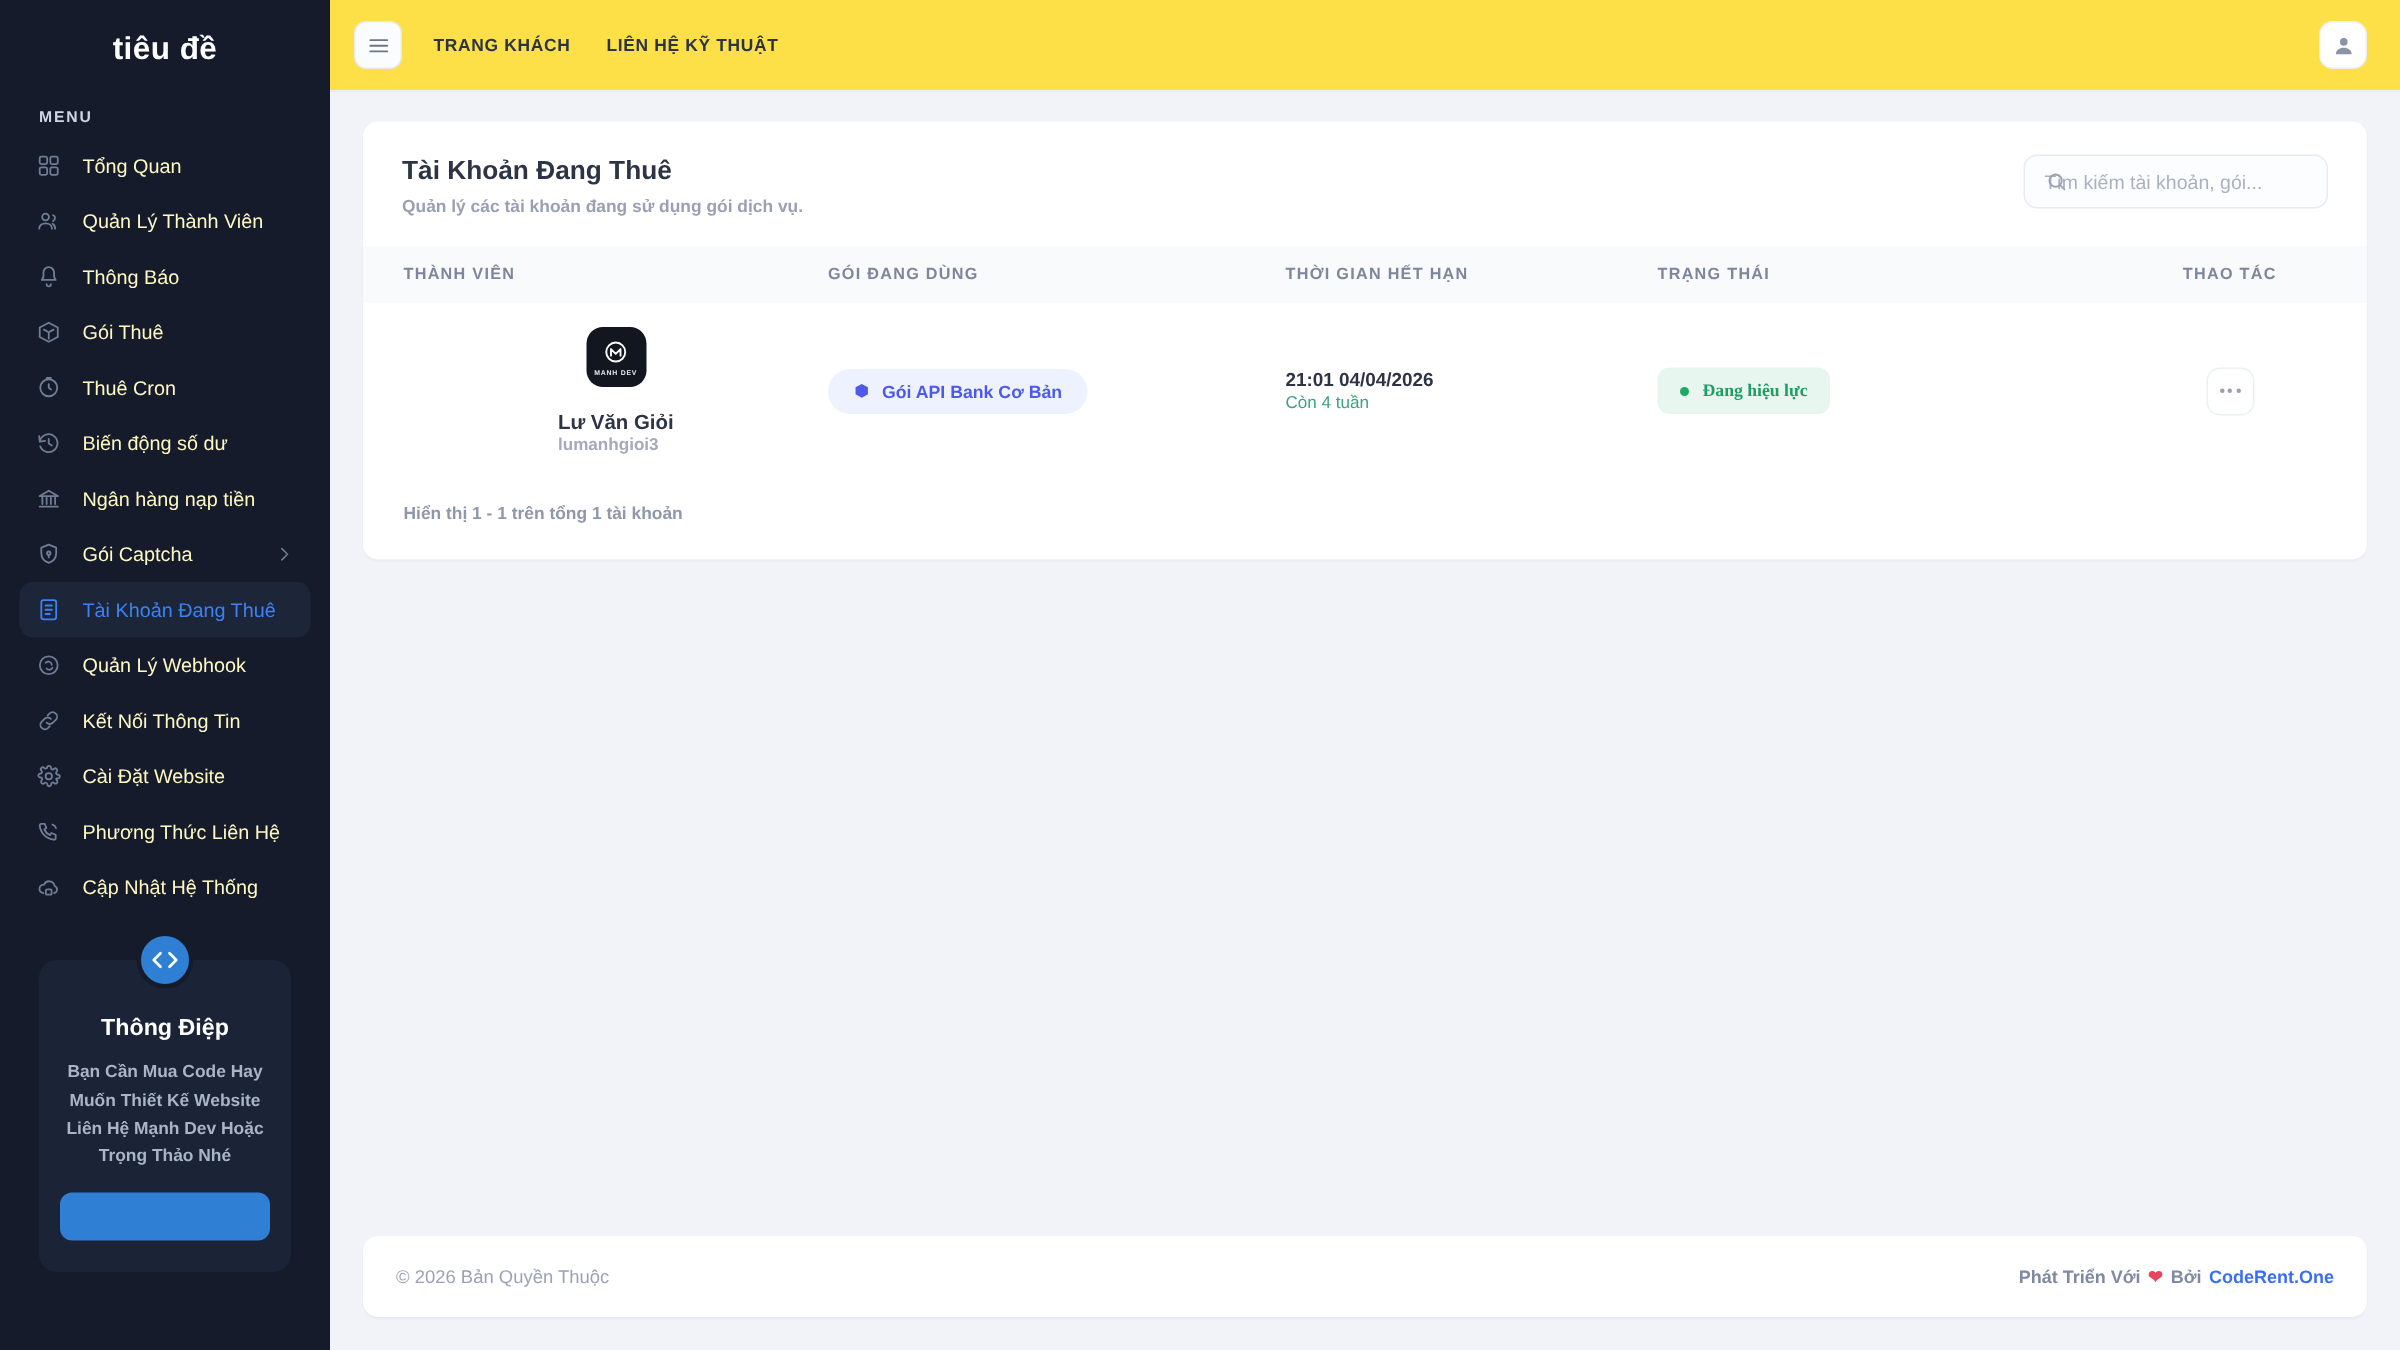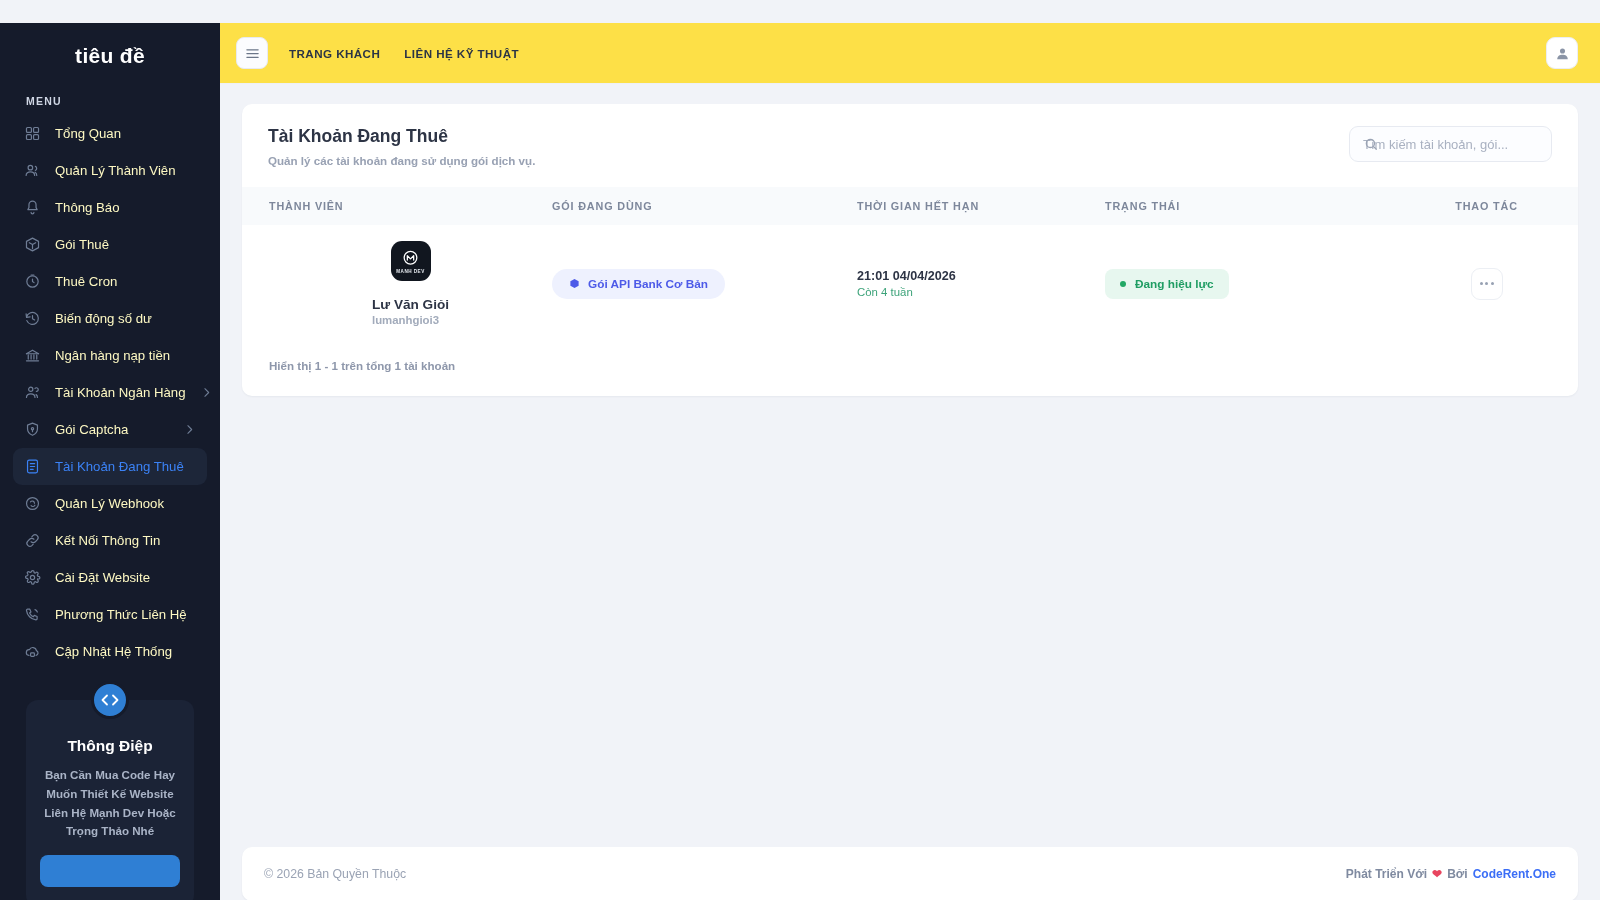--- a/index.html
+++ b/index.html
@@ -3,21 +3,21 @@
 <meta charset="utf-8">
 <title>Tài Khoản Đang Thuê</title>
 <style>
   * { box-sizing: border-box; margin: 0; padding: 0; }
   html, body {
     width: 1600px; height: 900px;
     font-family: "Liberation Sans", sans-serif;
     background: #f1f3f8;
     overflow: hidden;
   }
-  .app { display: flex; width: 1600px; height: 653px; margin-top: 23px; }
+  .app { display: flex; width: 1600px; height: 653px; }
 
   
   .sidebar {
     width: 220px; min-width: 220px; height: 900px;
     background: #151b2b;
     display: flex; flex-direction: column;
     overflow: hidden;
     position: relative;
   }
   .brand {
@@ -166,21 +166,21 @@
   .pkg-badge .dot-ico { width: 11px; height: 11px; display: flex; }
   .pkg-badge .dot-ico svg { width: 11px; height: 11px; display: block; }
 
   .exp-date { color: #2d3445; font-size: 12.6px; font-weight: 700; margin-bottom: 3px; }
   .exp-left { color: #3da37a; font-size: 11.4px; font-weight: 500; }
 
   .status-badge {
     display: inline-flex; align-items: center; gap: 9px;
     background: #e7f7ef; color: #1f9d63;
     border-radius: 8px; padding: 8px 15px;
-    font-size: 11.8px; font-weight: 700;
+    font-size: 11.8px; font-weight: 700; font-family: Liberation Serif, serif;
   }
   .status-badge .sdot { width: 6px; height: 6px; border-radius: 50%; background: #22a865; }
 
   .act-btn {
     width: 32px; height: 32px; border-radius: 9px;
     border: 1px solid #eceff4; background: #fff;
     display: inline-flex; align-items: center; justify-content: center;
     gap: 2.5px; cursor: pointer;
   }
   .act-btn i { width: 3px; height: 3px; border-radius: 50%; background: #97a1b2; display: block; }
@@ -271,36 +271,20 @@
         <div class="nav-item">
           <span class="ico">
             <svg viewBox="0 0 24 24" fill="none" stroke="currentColor" stroke-width="1.7" stroke-linecap="round" stroke-linejoin="round">
               <path d="M3.5 9.5 12 4.5l8.5 5"></path>
               <path d="M3.5 9.5h17"></path>
               <path d="M6 11v6M10 11v6M14 11v6M18 11v6"></path>
               <path d="M3.5 19.5h17"></path>
             </svg>
           </span>
           <span class="label">Ngân hàng nạp tiền</span>
-        </div>
-        <div class="nav-item">
-          <span class="ico">
-            <svg viewBox="0 0 24 24" fill="none" stroke="currentColor" stroke-width="1.7" stroke-linecap="round" stroke-linejoin="round">
-              <circle cx="9.5" cy="7.5" r="3"></circle>
-              <path d="M3.5 19c0-3.2 2.6-5 6-5s6 1.8 6 5"></path>
-              <path d="M17.5 10.5a2.6 2.6 0 1 0-2-4.3"></path>
-              <path d="M19 19c0-2-0.8-3.3-2-4"></path>
-            </svg>
-          </span>
-          <span class="label">Tài Khoản Ngân Hàng</span>
-          <span class="chev">
-            <svg viewBox="0 0 24 24" fill="none" stroke="currentColor" stroke-width="2" stroke-linecap="round" stroke-linejoin="round">
-              <polyline points="9 5 16 12 9 19"></polyline>
-            </svg>
-          </span>
         </div>
         <div class="nav-item">
           <span class="ico">
             <svg viewBox="0 0 24 24" fill="none" stroke="currentColor" stroke-width="1.7" stroke-linecap="round" stroke-linejoin="round">
               <path d="M12 3 19 5.8v5.3c0 4.2-2.9 7.6-7 9.1-4.1-1.5-7-4.9-7-9.1V5.8z"></path>
               <circle cx="12" cy="11" r="1.6"></circle>
               <path d="M12 12.6V15"></path>
             </svg>
           </span>
           <span class="label">Gói Captcha</span>

